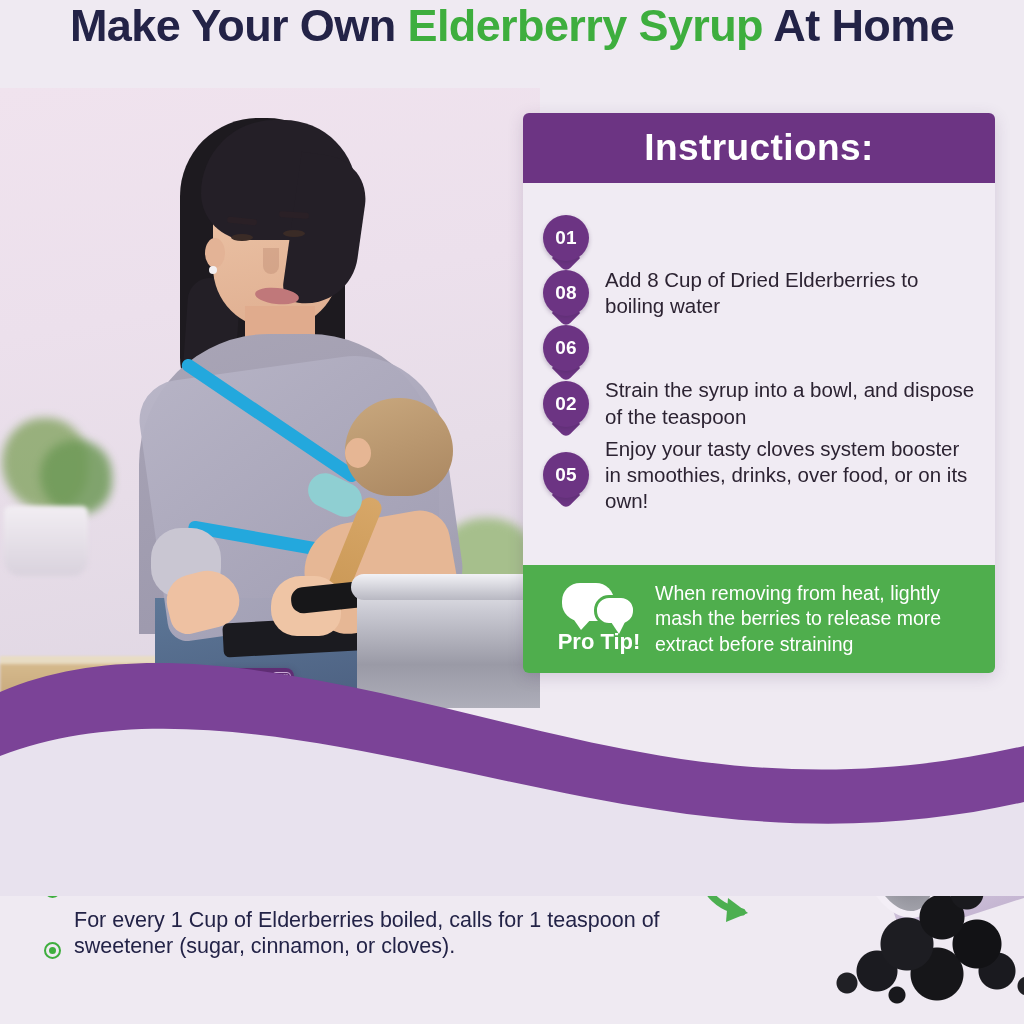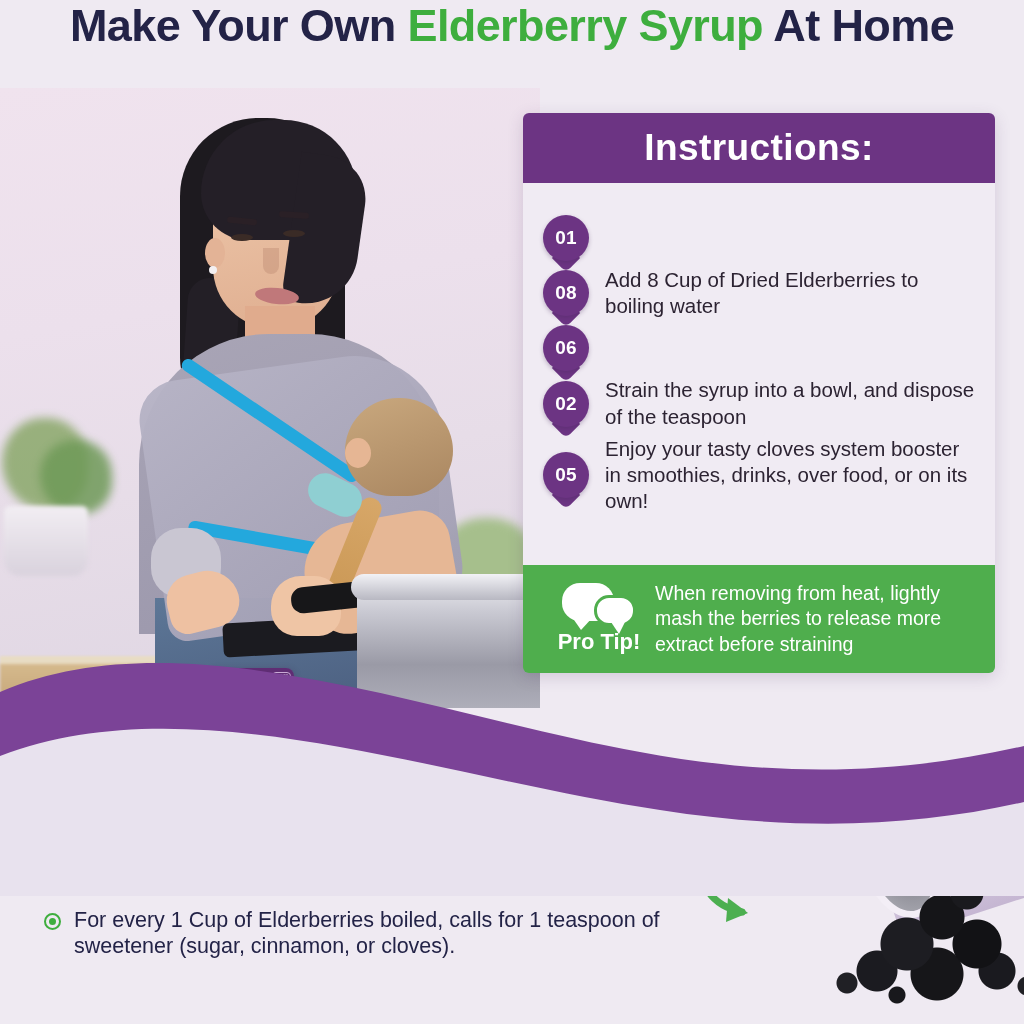--- a/index.html
+++ b/index.html
@@ -284,21 +284,21 @@
 
   
   #bottom {
     position:absolute; left:0; top:760px; width:1024px; height:264px; z-index: 20;
   }
   #bottom-heading {
     position:absolute; left:54px; top:62px;
     font-size:33px; font-weight:bold; color:#3EAE3E; letter-spacing:-.2px;
   }
   #bullets { position:absolute; left:44px; top:112px; width:700px; }
-  .bullet { display:flex; align-items:flex-start; margin-bottom: 10px; }
+  .bullet { display:flex; align-items:flex-end; margin-bottom: 10px; }
   .bullet-dot {
     flex:0 0 auto; width:17px; height:17px; margin-top:5px; margin-right:13px;
     border:2.2px solid #3EAE3E; border-radius:50%;
     display:flex; align-items:center; justify-content:center;
   }
   .bullet-dot i {
     width:7px; height:7px; background:#3EAE3E; border-radius:50%; display:block;
   }
   .bullet-text { font-size: 21.5px; color:#232347; line-height:1.2; }
 

